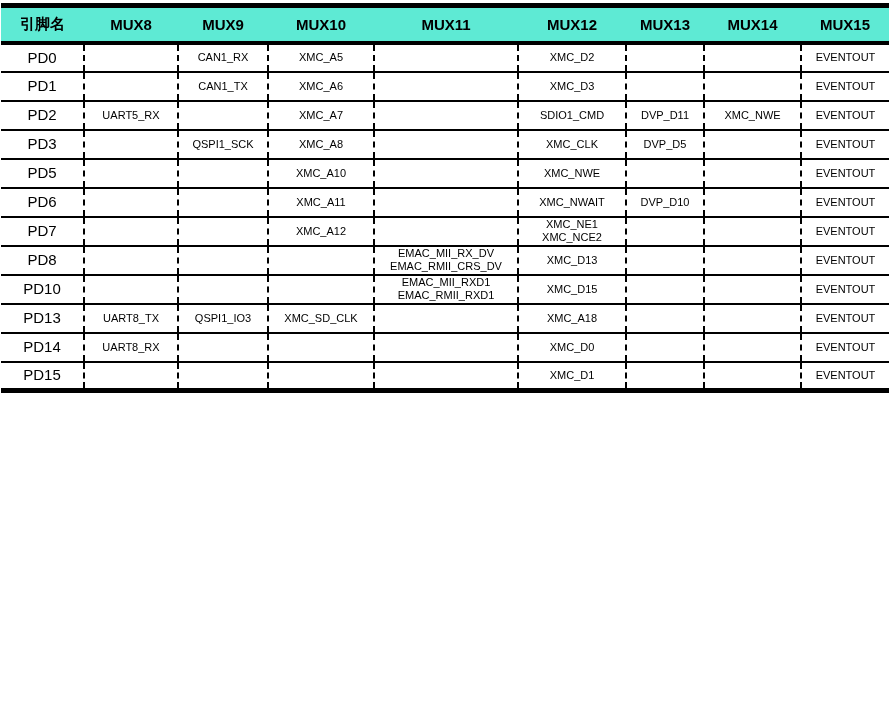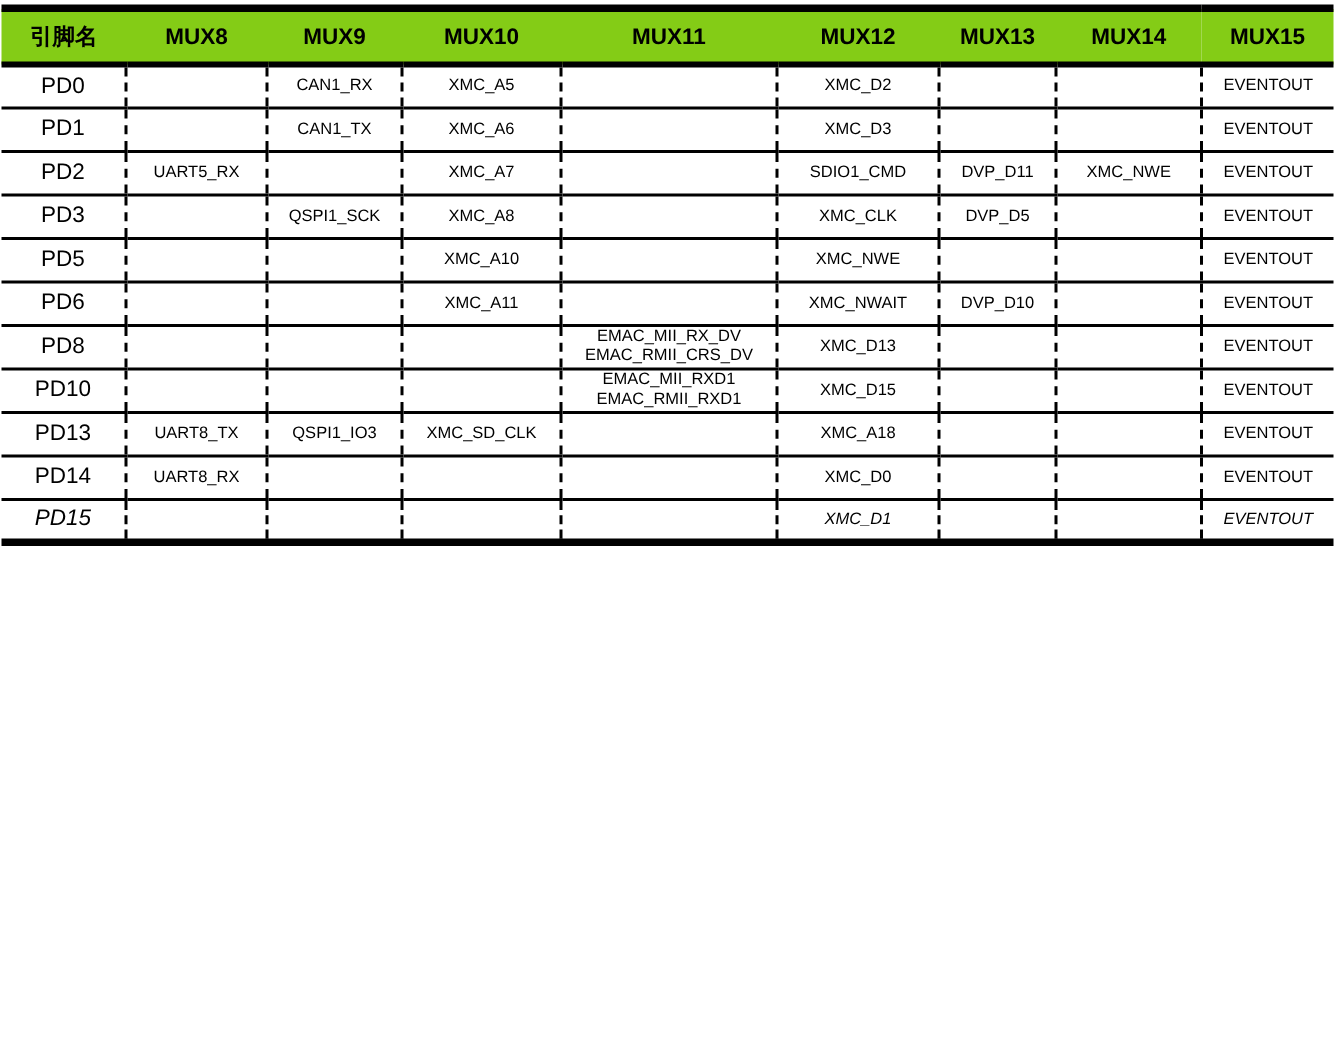--- a/index.html
+++ b/index.html
@@ -23,21 +23,21 @@
   thead tr {
     height: 37px;
   }
   thead th {
     font-weight: bold;
     font-size: 15px;
     text-align: center;
     vertical-align: middle;
     border-bottom: 4px solid #000;
     padding: 0;
-    background: #84cc16;
+    background: #5eead4;
   }
   tbody tr {
     height: 29px;
   }
   tbody td {
     border-bottom: 2px solid #000;
     border-left: 2px dashed #000;
     text-align: center;
     vertical-align: middle;
     font-size: 11px;
@@ -46,21 +46,20 @@
     padding: 0;
     overflow: hidden;
   }
   tbody td.pin {
     border-left: none;
     font-size: 15px;
     line-height: 16px;
   }
   tbody tr:last-child td {
     border-bottom: none;
-    font-style: italic;
   }
 </style>
 </head>
 <body>
 
 <table class="pinmux">
   <colgroup id="colgroup">
       <col style="width: 83px;">
       <col style="width: 94px;">
       <col style="width: 90px;">
@@ -145,20 +144,32 @@
         <td></td>
         <td></td>
         <td>XMC_A11</td>
         <td></td>
         <td>XMC_NWAIT</td>
         <td>DVP_D10</td>
         <td></td>
         <td>EVENTOUT</td>
       </tr>
       <tr>
+        <td class="pin">PD7</td>
+        <td></td>
+        <td></td>
+        <td>XMC_A12</td>
+        <td></td>
+        <td>XMC_NE1
+XMC_NCE2</td>
+        <td></td>
+        <td></td>
+        <td>EVENTOUT</td>
+      </tr>
+      <tr>
         <td class="pin">PD8</td>
         <td></td>
         <td></td>
         <td></td>
         <td>EMAC_MII_RX_DV
 EMAC_RMII_CRS_DV</td>
         <td>XMC_D13</td>
         <td></td>
         <td></td>
         <td>EVENTOUT</td>

